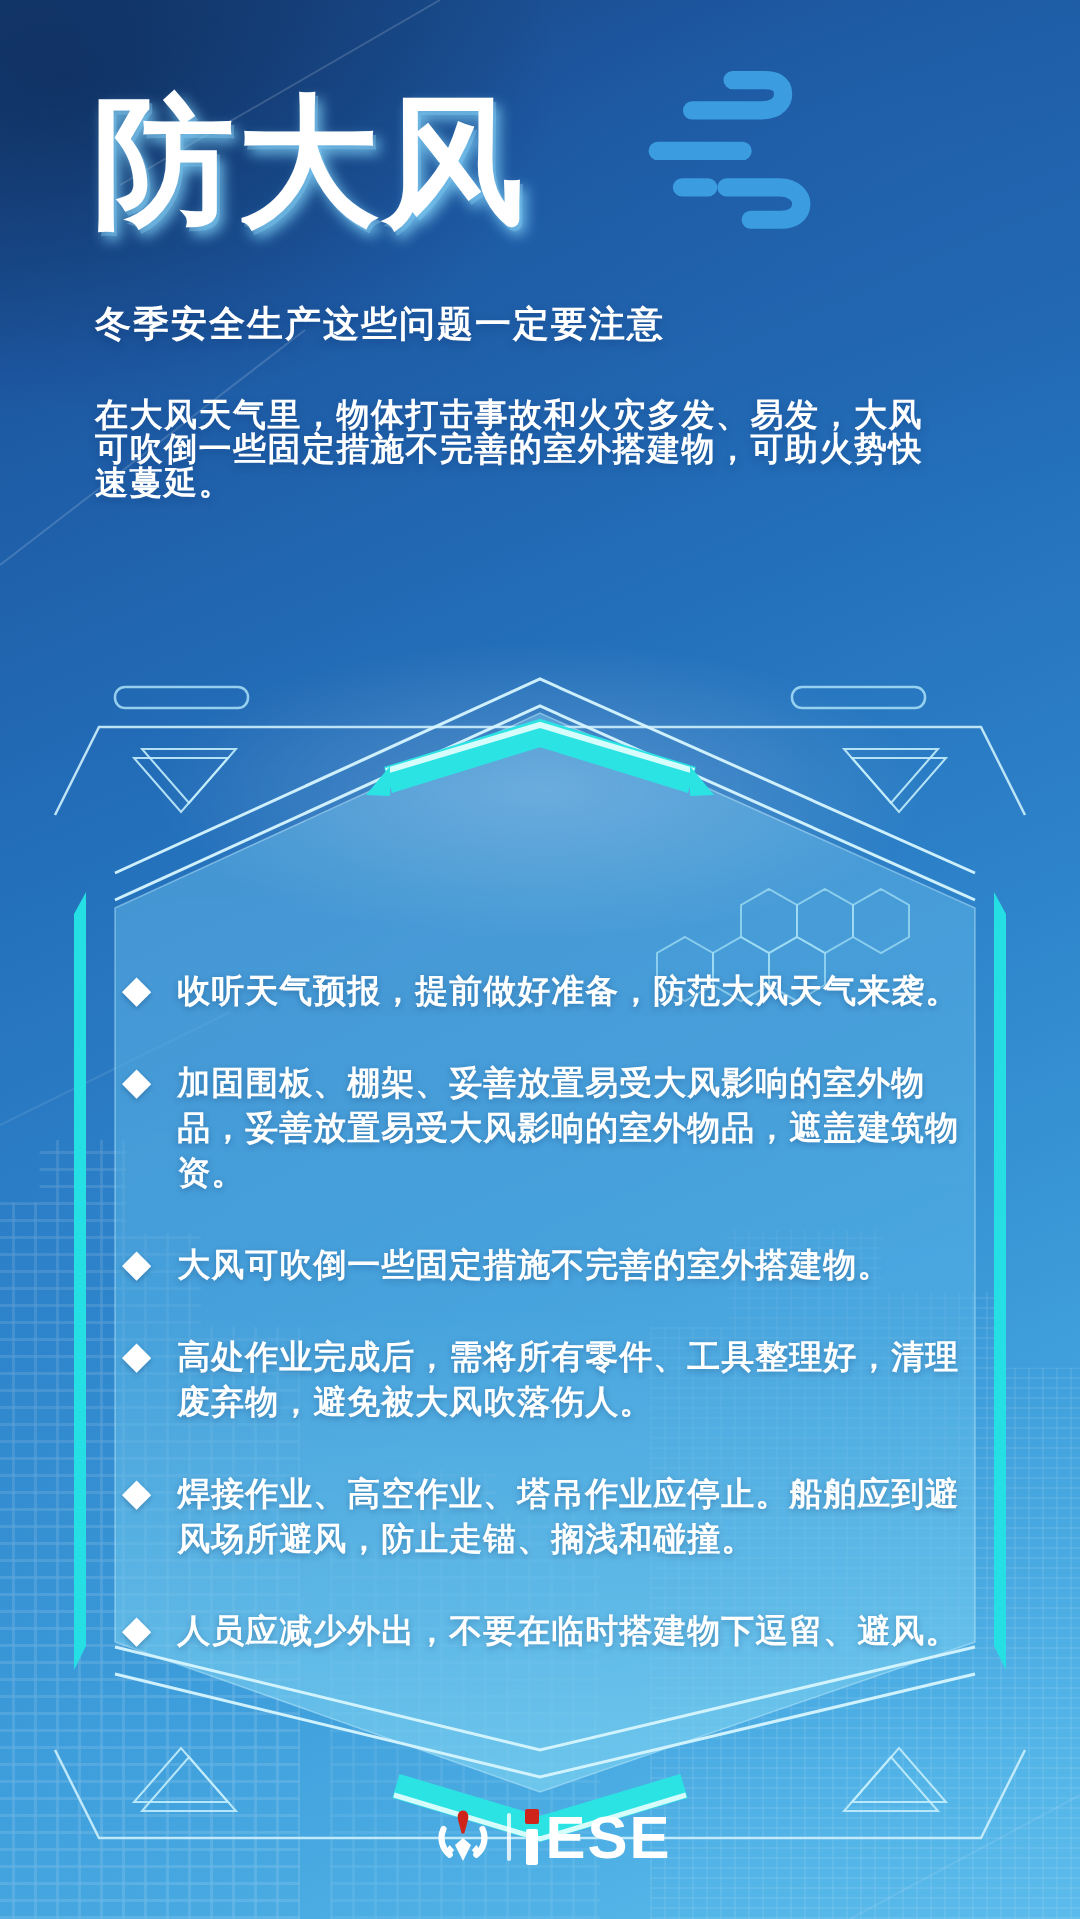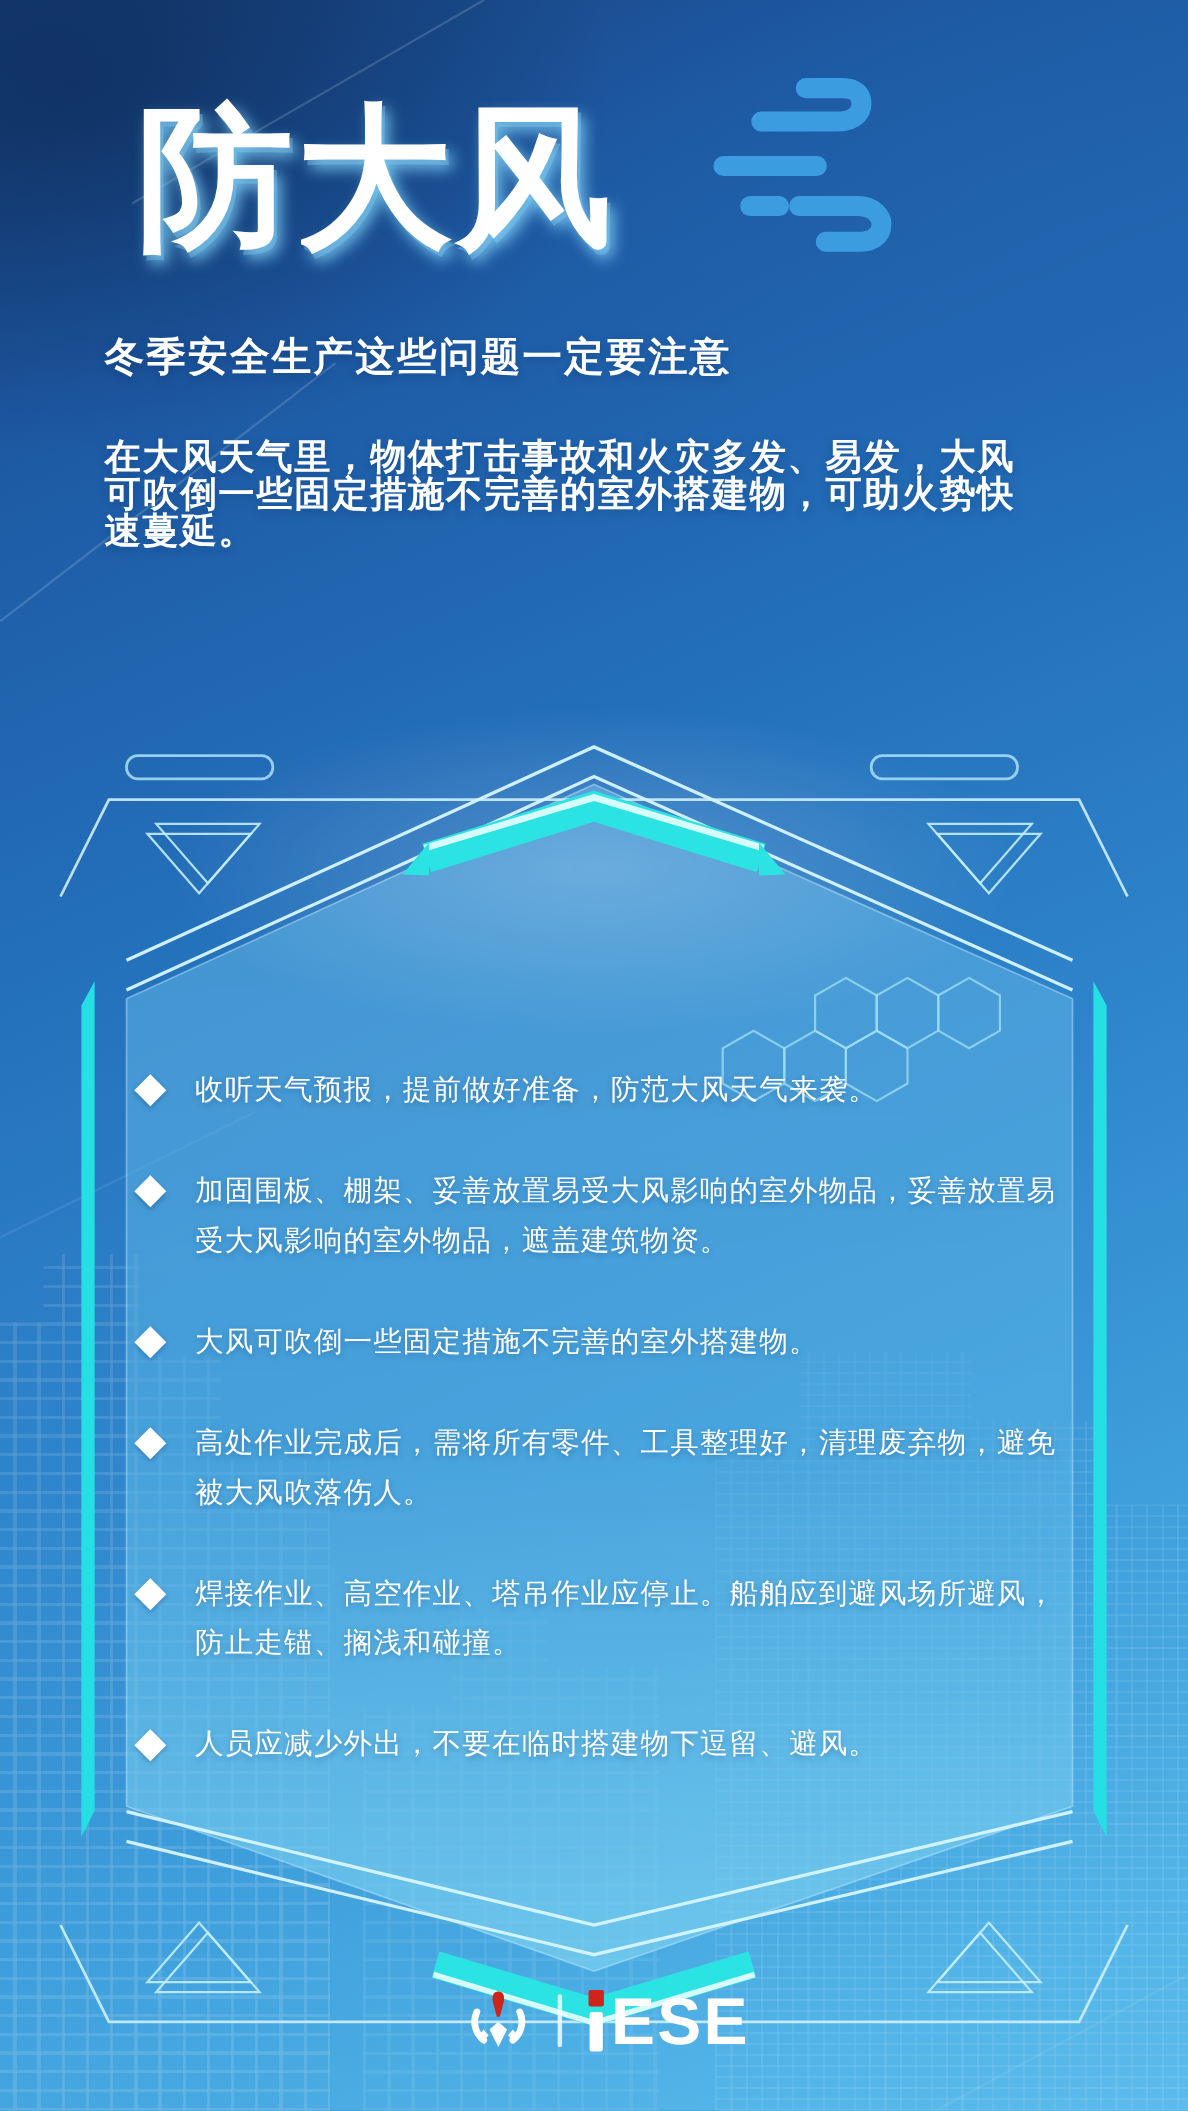--- a/index.html
+++ b/index.html
@@ -26,46 +26,46 @@
     background-image:
       repeating-linear-gradient(90deg, rgba(255,255,255,.5) 0 2px, transparent 2px 14px),
       repeating-linear-gradient(0deg, rgba(255,255,255,.5) 0 2px, transparent 2px 10px);
     clip-path:polygon(0 14%,18% 14%,18% 0,54% 0,54% 9%,80% 9%,80% 20%,100% 20%,100% 100%,0 100%);}
   .bldg.mid{left:330px;top:1470px;width:270px;height:449px;opacity:.12;
     clip-path:polygon(0 18%,30% 18%,30% 0,62% 0,62% 10%,100% 10%,100% 100%,0 100%);}
   svg.deco{position:absolute;inset:0;width:1080px;height:1919px;}
   
   .title{
     position:absolute;left:92px;top:68px;font-size:142px;font-weight:900;letter-spacing:3px;
-    color:#ffffff;text-shadow:6px 8px 14px rgba(125,205,245,.9),3px 4px 0 rgba(150,215,245,.35);margin-left:32px;
+    color:#ffffff;text-shadow:6px 8px 14px rgba(125,205,245,.9),3px 4px 0 rgba(150,215,245,.35);
   }
   .wind{position:absolute;left:628px;top:70px;width:205px;height:172px;}
   .subtitle{
     position:absolute;left:95px;top:300px;font-size:36px;font-weight:700;letter-spacing:2px;
     text-shadow:0 3px 8px rgba(10,50,110,.4);
   }
   .intro{
     position:absolute;left:95px;top:398px;width:860px;
     font-size:33px;line-height:34px;font-weight:700;letter-spacing:1.5px;
     text-shadow:0 3px 8px rgba(10,50,110,.35);
   }
   
   .bullets{
     position:absolute;left:122px;top:968px;width:870px;
     display:flex;flex-direction:column;gap:47px;list-style:none;margin:0;padding:0;
   }
   .bullets li{display:flex;gap:26px;align-items:flex-start;}
   .diamond{flex:0 0 auto;font-size:38px;line-height:42px;color:#fff;
     text-shadow:0 2px 5px rgba(0,40,90,.3);}
-  .b-text{width:805px;font-size:26px;line-height:45px;font-weight:400;letter-spacing:1px;
+  .b-text{width:805px;font-size:33px;line-height:45px;font-weight:700;letter-spacing:1px;
     text-shadow:0 2px 6px rgba(0,40,90,.3);}
   
   .footer{
     position:absolute;left:0;right:0;top:1802px;height:70px;
-    display:flex;justify-content:center;align-items:center;gap:23px;padding-left:24px;
+    display:flex;justify-content:center;align-items:center;gap:13px;padding-left:24px;
   }
   .emblem{width:62px;height:62px;}
   .divider{width:4px;height:48px;background:rgba(255,255,255,.8);border-radius:2px;}
   .brand{display:flex;align-items:flex-end;height:58px;}
   .brand .i-glyph{position:relative;width:16px;height:58px;margin-right:5px;}
   .brand .i-glyph .dot{position:absolute;left:1px;top:1px;width:14px;height:15px;background:#cf2419;border-radius:2px;}
   .brand .i-glyph .stem{position:absolute;left:2px;bottom:1px;width:12px;height:36px;background:#fff;border-radius:2px;}
   .brand .rest{font-size:60px;font-weight:900;letter-spacing:2px;line-height:56px;color:#fff;}
 </style>
 </head>

